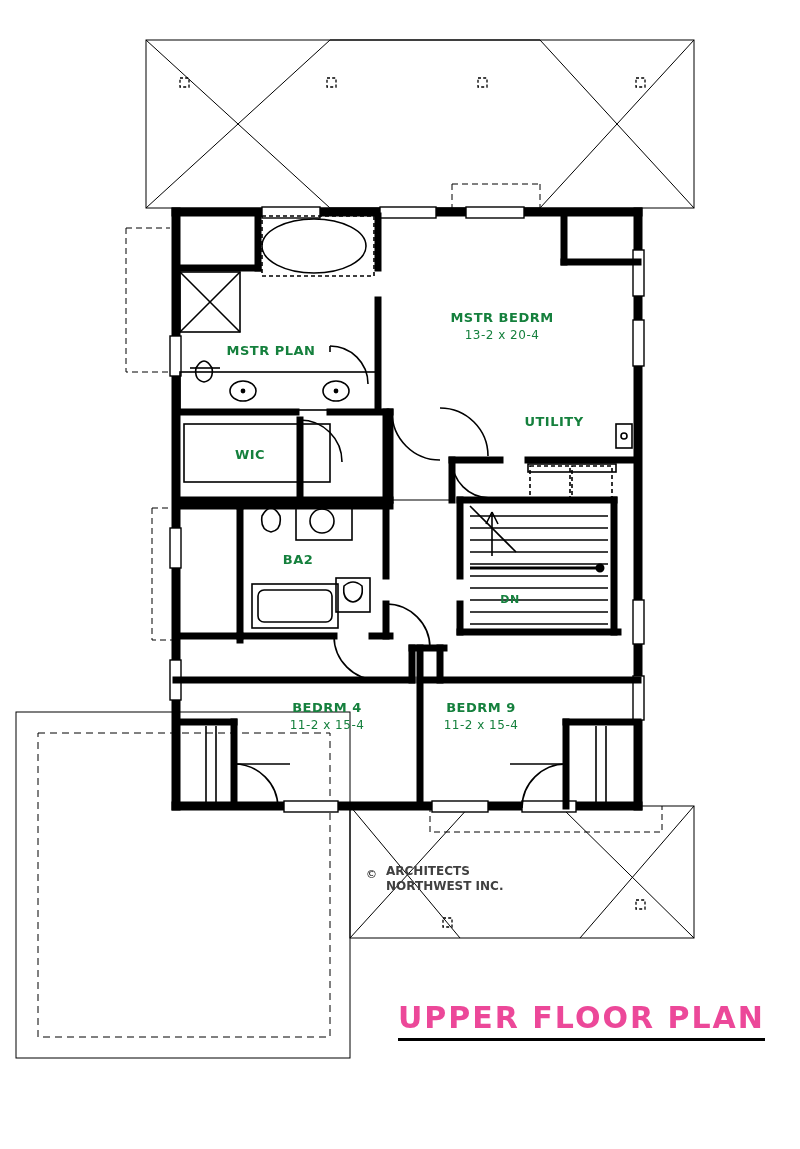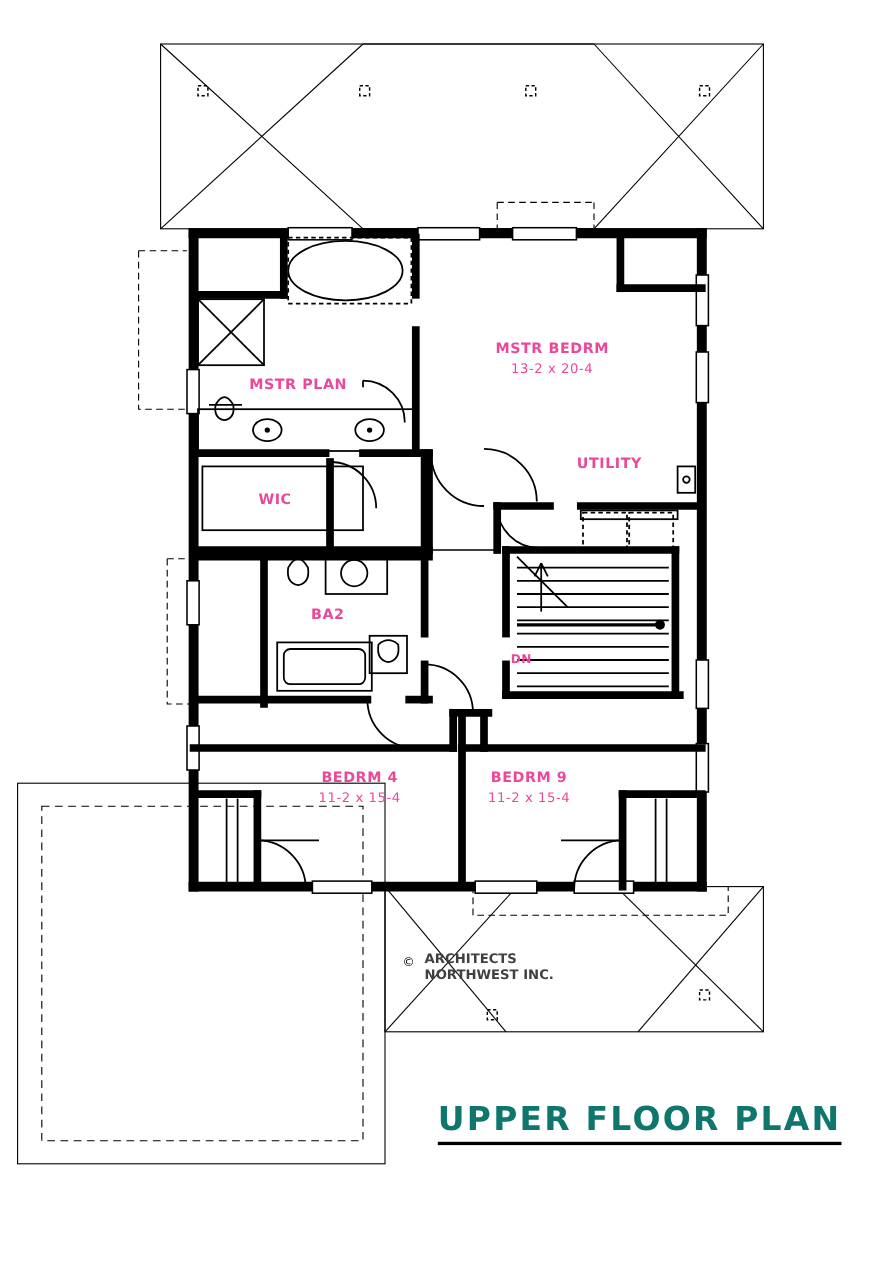--- a/index.html
+++ b/index.html
@@ -1,22 +1,22 @@
 <!DOCTYPE html>
 <html><head>
 <meta charset="utf-8">
 <style>
   html,body{margin:0;padding:0;background:#ffffff;}
   body{width:800px;height:1149px;position:relative;font-family:"DejaVu Sans",sans-serif;}
   #plan{position:absolute;left:0;top:0;width:800px;height:1149px;}
-  .lbl{position:absolute;font-family:"DejaVu Sans",sans-serif;color:#ec4899;white-space:nowrap;text-align:center;letter-spacing:.5px;}
+  .lbl{position:absolute;font-family:"DejaVu Sans",sans-serif;color:#15803d;white-space:nowrap;text-align:center;letter-spacing:.5px;}
   .room-name{font-size:13px;font-weight:600;}
   .room-dim{font-size:12px;}
-  .small{font-size:11px;font-weight:600;}
-  .title{position:absolute;font-size:30px;font-weight:700;letter-spacing:2px;color:#0f766e;font-family:"DejaVu Sans",sans-serif;}
+  .small{font-size:11px;font-weight:600;margin-left:36px;}
+  .title{position:absolute;font-size:30px;font-weight:700;letter-spacing:2px;color:#ec4899;font-family:"DejaVu Sans",sans-serif;}
   .ul{border-bottom:3px solid #000;padding-bottom:3px;}
   .credit{position:absolute;font-size:12px;font-weight:600;line-height:15px;color:#404040;}
   .cmark{position:absolute;font-size:11px;}
 </style>
 </head>
 <body>
 
 <svg id="plan" viewBox="0 0 800 1149">
   <g fill="none" stroke="#000">
 

